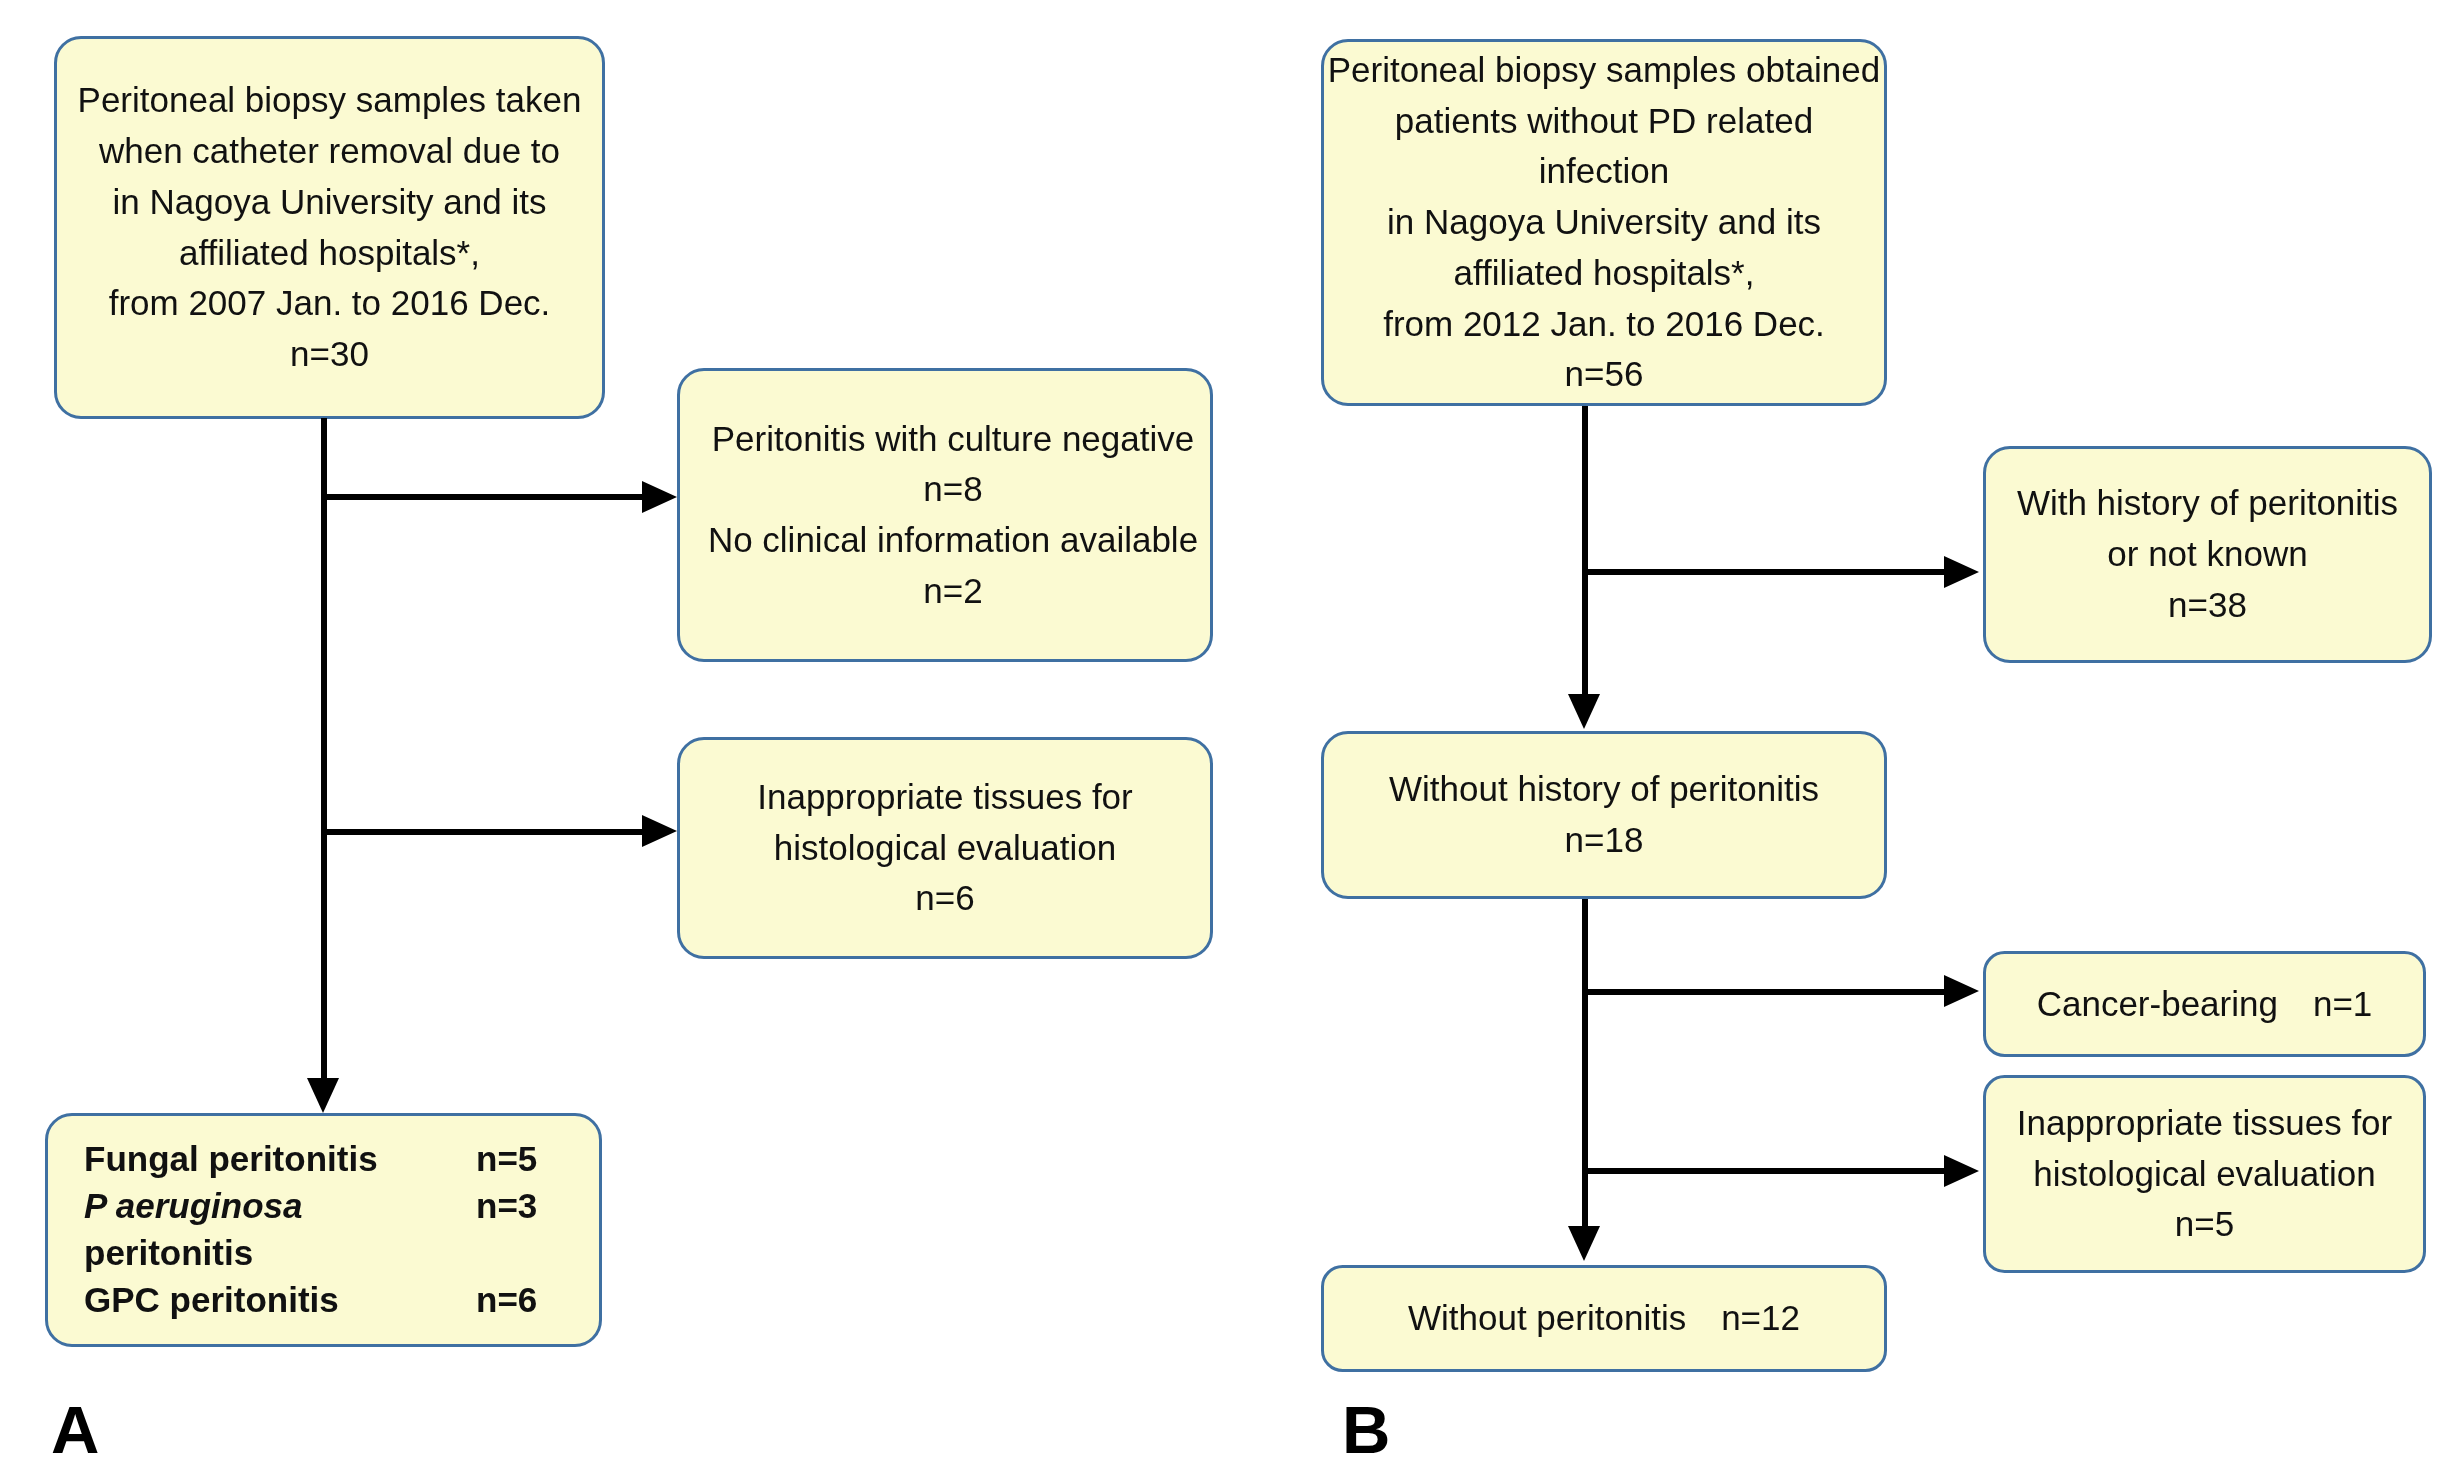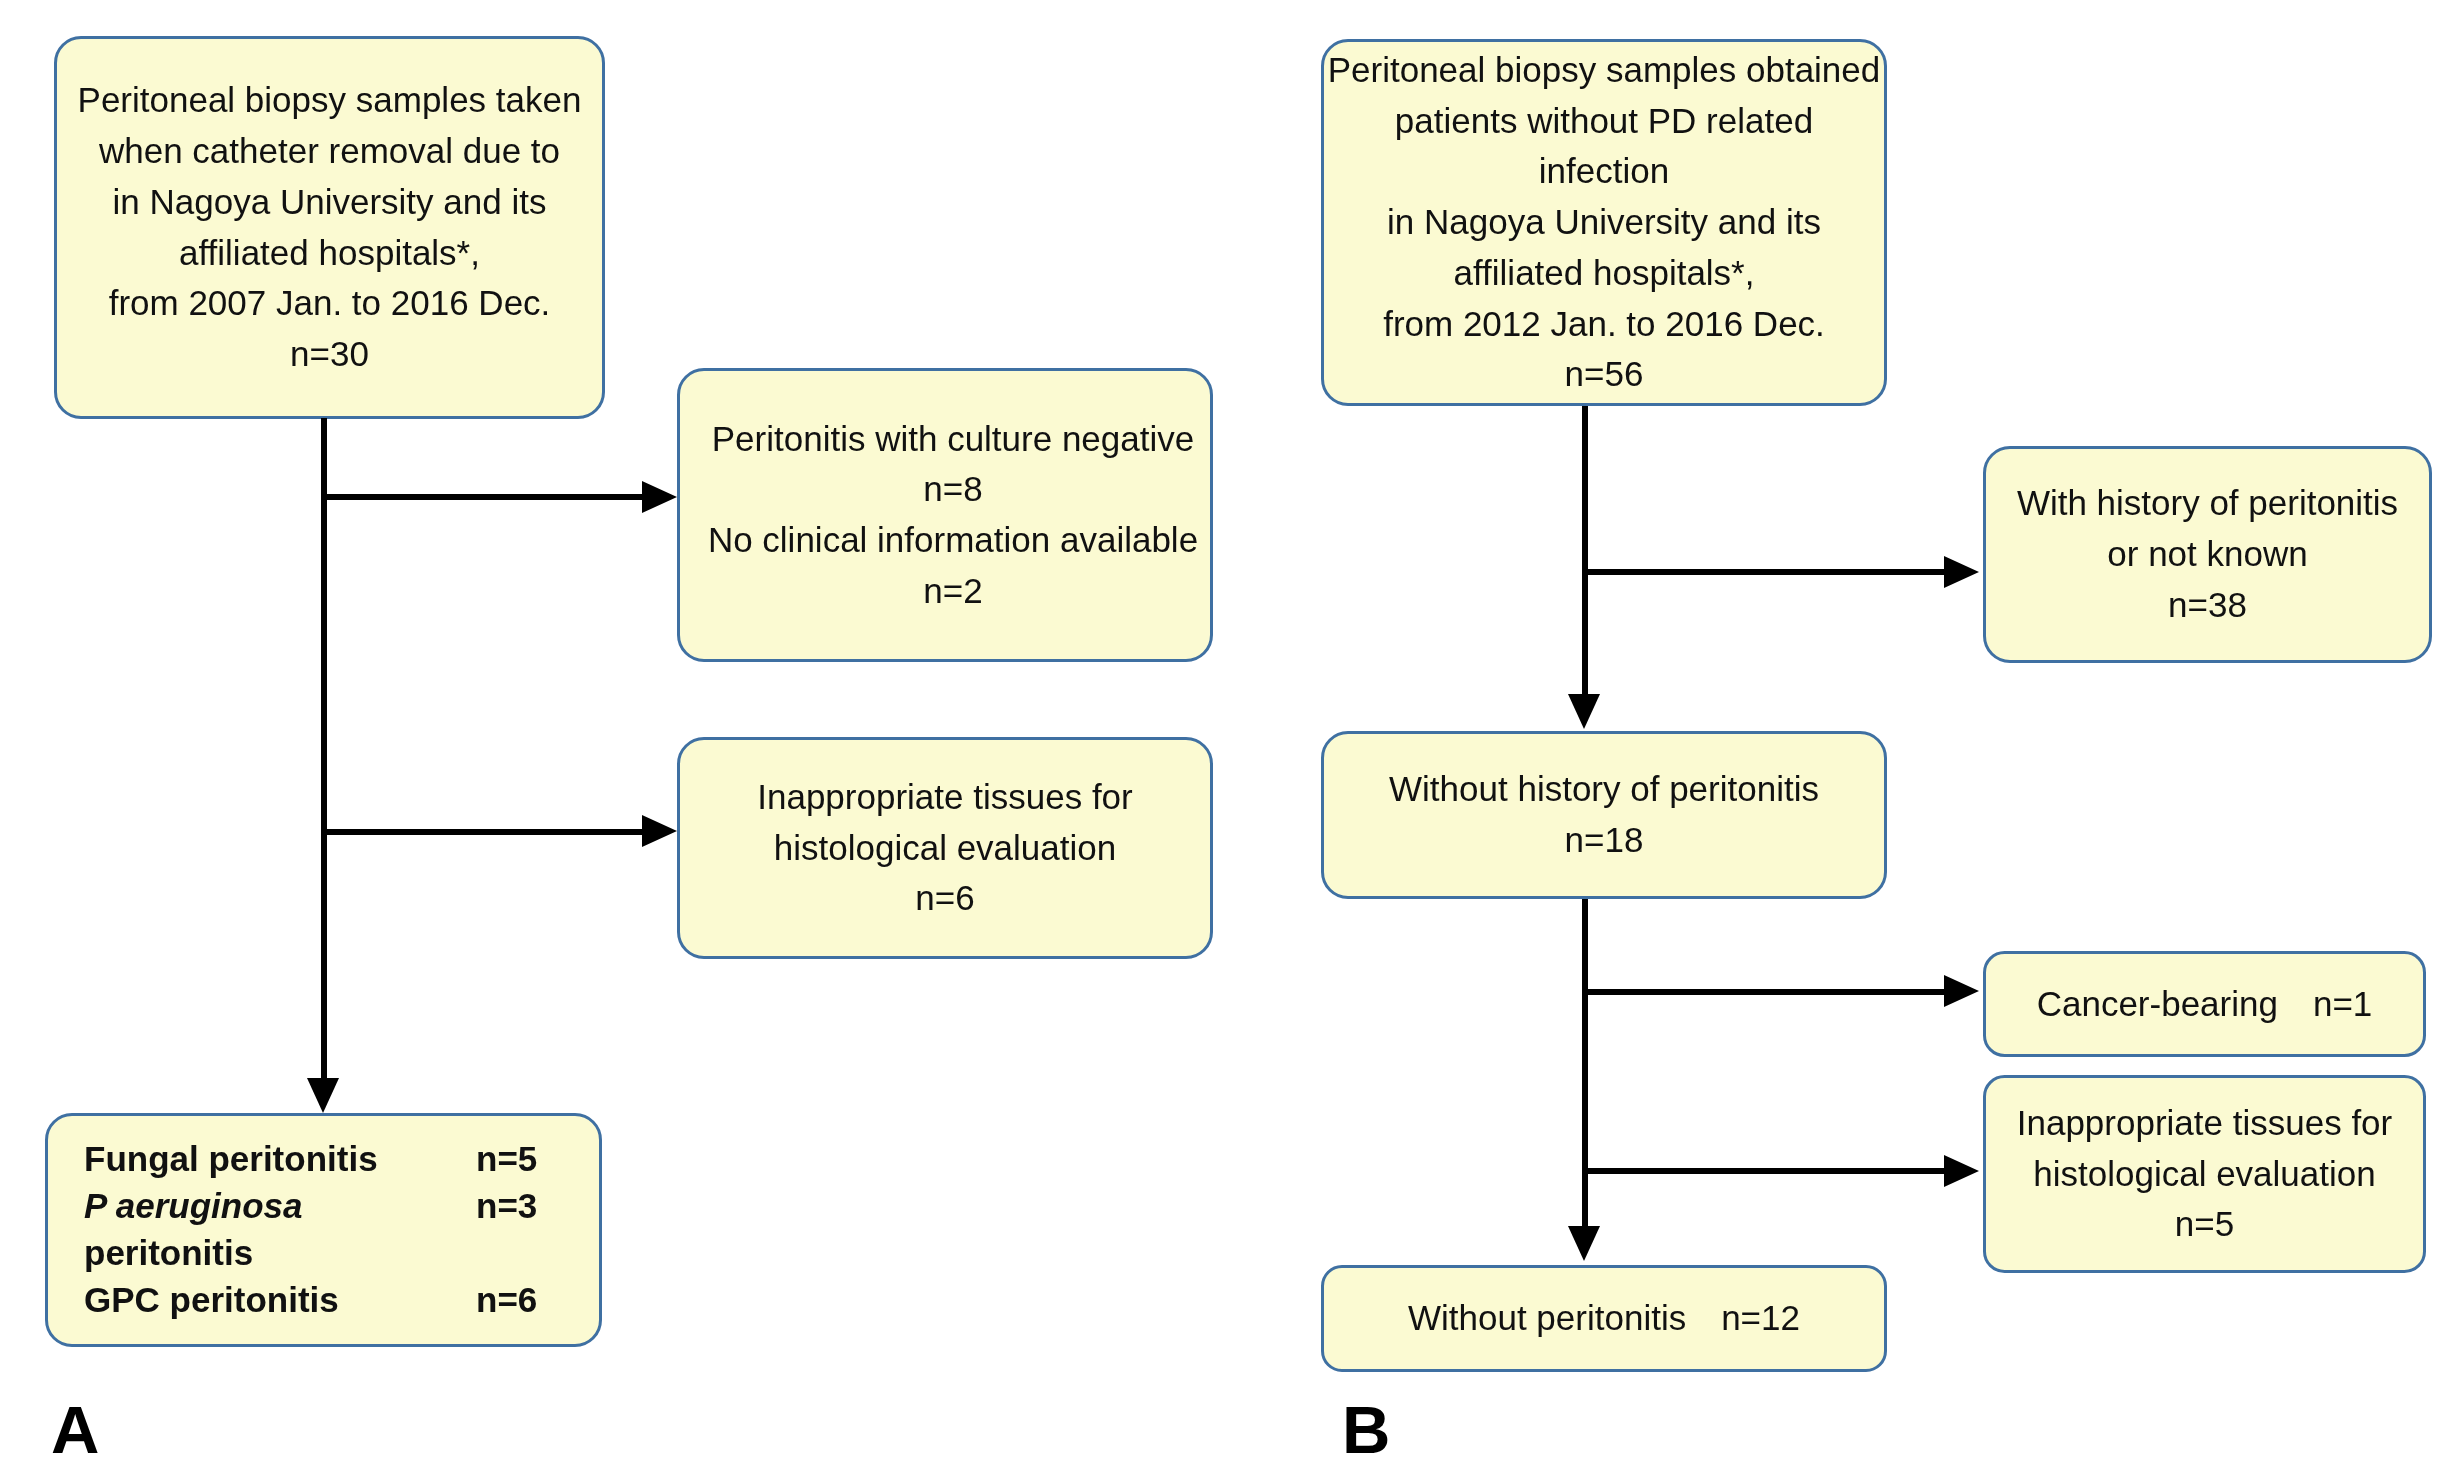--- a/index.html
+++ b/index.html
@@ -99,21 +99,21 @@
   #boxB2 { left: 1983px; top: 446px; width: 449px; height: 217px; }
   #boxB3 { left: 1321px; top: 731px; width: 566px; height: 168px; }
   #vlineB2 { left: 1582px; top: 899px; width: 6px; height: 328px; }
   #headB2v { left: 1568px; top: 1226px; }
   #branchB2 { left: 1585px; top: 989px; width: 359px; height: 6px; }
   #headB2h  { left: 1944px; top: 975px; }
   #boxB4a { left: 1983px; top: 951px; width: 443px; height: 106px; }
   #branchB3 { left: 1585px; top: 1168px; width: 359px; height: 6px; }
   #headB3h  { left: 1944px; top: 1155px; }
   #boxB4b { left: 1983px; top: 1075px; width: 443px; height: 198px; }
-  #boxB5 { left: 1321px; top: 1265px; width: 566px; height: 107px; border-radius: 21px; }
+  #boxB5 { left: 1321px; top: 1265px; width: 566px; height: 107px; }
   #labelB { left: 1342px; top: 1396px; }
 </style>
 </head>
 <body>
 
 <div id="canvas">
 
   <div class="box" id="boxA1">
     <div class="line">Peritoneal biopsy samples taken</div>
     <div class="line">when catheter removal due to</div>

